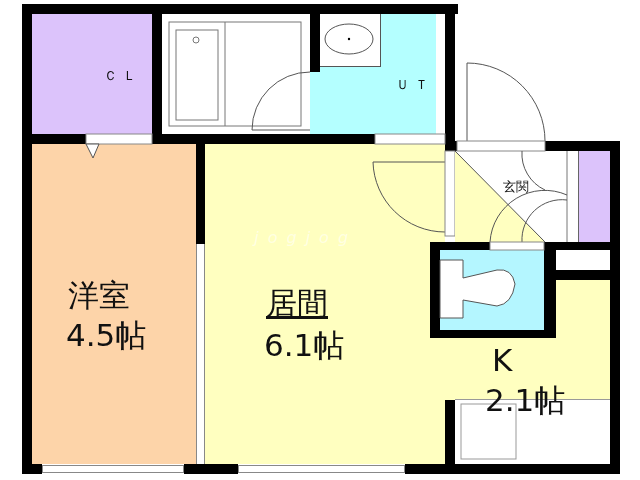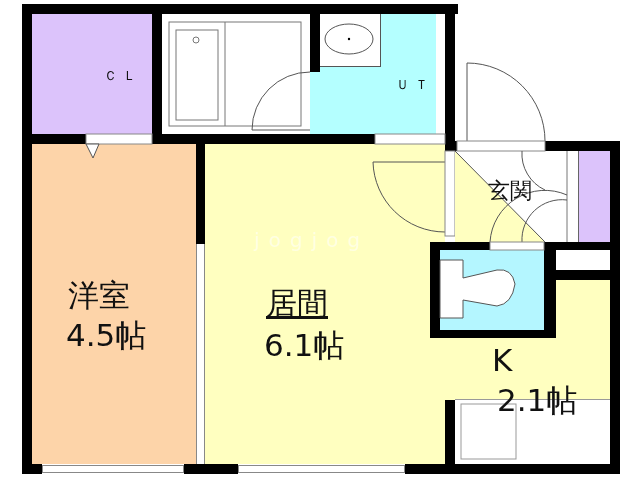--- a/index.html
+++ b/index.html
@@ -3,21 +3,21 @@
 <meta charset="utf-8">
 <style>
   html, body { margin: 0; padding: 0; background: #ffffff; }
   body { width: 640px; height: 480px; position: relative; overflow: hidden; font-family: "DejaVu Sans", sans-serif; }
   .abs { position: absolute; }
   .wall { position: absolute; background: #000; }
   .room { position: absolute; }
   .label { position: absolute; color: #111; font-family: "DejaVu Sans", sans-serif; line-height: 1; white-space: nowrap; }
   .big { font-size: 31px; letter-spacing: 0px; }
   .small { font-size: 13px; letter-spacing: 6px; margin-left: 36px; }
-  .wm { position: absolute; color: rgba(255,255,255,0.55); font-size: 20px; letter-spacing: 9px; font-family: "DejaVu Sans", sans-serif; }
+  .wm { position: absolute; color: rgba(255,255,255,0.55); font-size: 16px; letter-spacing: 9px; font-family: "DejaVu Sans", sans-serif; font-style: italic; }
   svg { position: absolute; left: 0; top: 0; }
 </style>
 </head>
 <body>
 
 <div class="room" style="left:32px;top:14px;width:120px;height:120px;background:#dcc3fb;"></div>
 <div class="room" style="left:162px;top:14px;width:148px;height:120px;background:#fff;"></div>
 <div class="room" style="left:310px;top:14px;width:126px;height:120px;background:#b4ffff;"></div>
 <div class="room" style="left:320px;top:14px;width:60px;height:52px;background:#fff;border-right:1px solid #555;border-bottom:1px solid #555;"></div>
 <div class="room" style="left:32px;top:144px;width:164px;height:320px;background:#fdd4a9;"></div>
@@ -91,24 +91,24 @@
 
   <rect x="490" y="242" width="54" height="8" fill="#fff" stroke="#888"></rect>
 
   <path d="M440 260 L463 260 L463 278 L497 270 Q512 268 515 284 Q512 304 497 306 L463 300 L463 318 L440 318 Z" fill="#fff" stroke="#555"></path>
 
   <rect x="461" y="404" width="55" height="55" fill="#fff" stroke="#999"></rect>
 </svg>
 
 <div class="label small" style="left:68px;top:69px;">ＣＬ</div>
 <div class="label small" style="left:360px;top:78px;">ＵＴ</div>
-<div class="label" style="left:488px;top:180px;font-size:22px;">玄関</div>
+<div class="label" style="left:503px;top:180px;font-size:13px;">玄関</div>
 
 <div class="label big" style="left:68px;top:280px;text-align:right;">洋室</div>
 <div class="label big" style="left:66px;top:320px;">4.5帖</div>
 
 <div class="label big" style="left:266px;top:288px;text-decoration:underline;">居間</div>
 <div class="label big" style="left:264px;top:330px;">6.1帖</div>
 
 <div class="label big" style="left:492px;top:345px;">K</div>
-<div class="label big" style="left:485px;top:385px;margin-left:12px;">2.1帖</div>
+<div class="label big" style="left:485px;top:385px;">2.1帖</div>
 
 <div class="wm" style="left:254px;top:228px;">jogjog</div>
 
 </body></html>

